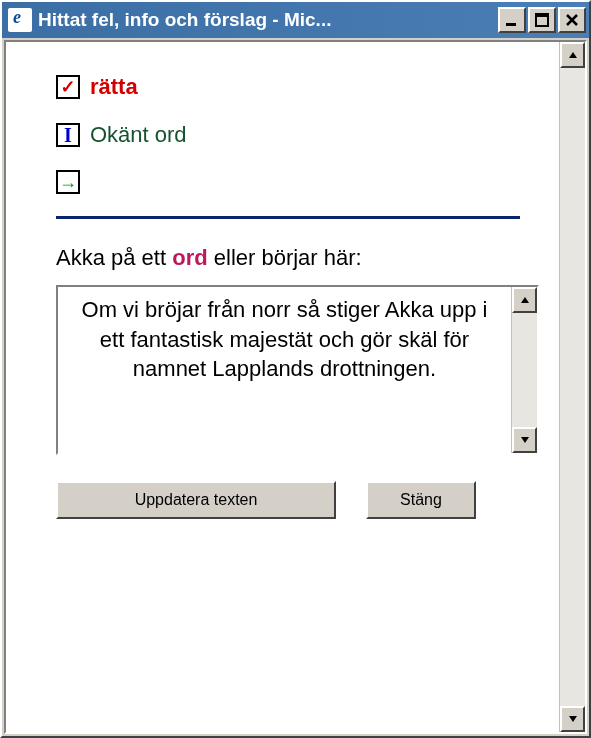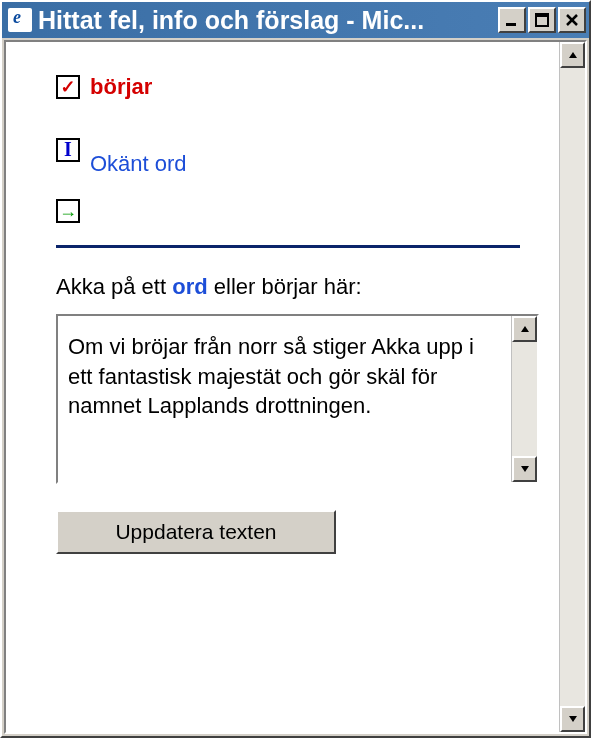--- a/index.html
+++ b/index.html
@@ -41,21 +41,21 @@
   font-style: italic;
   color: #0a4a9e;
   font-size: 18px;
   font-weight: bold;
   left: 5px;
   top: -1px;
 }
 .titlebar-text {
   color: #fff;
   font-weight: bold;
-  font-size: 25px;
+  font-size: 19px;
   font-family: Tahoma, Verdana, sans-serif;
   flex: 1;
   white-space: nowrap;
   overflow: hidden;
 }
 .titlebar-buttons {
   display: flex;
   gap: 2px;
 }
 .tbbtn {
@@ -127,63 +127,64 @@
   font-family: Georgia, 'Times New Roman', serif;
   font-weight: bold;
   font-size: 20px;
 }
 .arrow-green {
   color: #009a00;
   font-size: 18px;
   font-weight: bold;
 }
 .misspelled { color: #d40000; font-weight: bold; font-size: 22px; }
-.info-text { color: #1d4ed8; font-size: 22px; margin-top: 29px; }
+.info-text { color: #14532d; font-size: 22px; }
 .suggestions { color: #008000; font-weight: bold; font-size: 22px; }
 .divider {
   border: none;
   border-top: 3px solid #0a246a;
   margin: 18px 0 26px 0;
   width: 96%;
 }
 .instruction { font-size: 22px; margin-bottom: 14px; }
-.instruction .ord { color: #1d4ed8; font-weight: bold; }
+.instruction .ord { color: #be185d; font-weight: bold; }
 .textarea-wrap {
   display: flex;
   border: 2px solid;
   border-color: #808080 #fff #fff #808080;
   background: #fff;
   height: 170px;
   margin-bottom: 26px;
 }
 .textarea-content {
   flex: 1;
-  padding: 16px 10px;
+  padding: 8px 10px;
   font-size: 22px;
   line-height: 1.35;
   font-family: Verdana, Geneva, sans-serif;
   overflow: hidden;
+  text-align: center;
 }
 .ta-scroll {
   width: 26px;
   background: #e8e6e0;
   display: flex;
   flex-direction: column;
   border-left: 1px solid #c0c0c0;
 }
 .button-row {
   display: flex;
   gap: 30px;
 }
 .btn {
   background: #d4d0c8;
   border: 2px solid;
   border-color: #fff #404040 #404040 #fff;
   padding: 8px 20px;
-  font-size: 21px;
+  font-size: 16px;
   font-family: Verdana, Geneva, sans-serif;
   cursor: pointer;
 }
 .btn.update { min-width: 280px; }
 .btn.close { min-width: 110px; }
 </style>
 </head>
 <body>
 
 <div class="window">
@@ -211,21 +212,21 @@
     </div>
   </div>
 
   <div class="client">
     <div class="content-area">
 
       <div class="line-item">
         <span class="icon-box">
             <span class="check-red">✓</span>
           </span>
-        <span class="misspelled">börjar</span>
+        <span class="misspelled">rätta</span>
       </div>
 
       <div class="line-item">
         <span class="icon-box">
             <span class="info-i">I</span>
           </span>
         <span class="info-text">Okänt ord</span>
       </div>
 
       <div class="line-item">
@@ -252,20 +253,21 @@
           <div class="sbtn">
             <svg width="10" height="10">
                 <polygon points="1,2 9,2 5,8" fill="#000"></polygon>
               </svg>
           </div>
         </div>
       </div>
 
       <div class="button-row">
         <button class="btn update">Uppdatera texten</button>
+        <button class="btn close">Stäng</button>
       </div>
 
     </div>
     <div class="outer-scroll">
       <div class="sbtn">
         <svg width="10" height="10">
             <polygon points="5,2 9,8 1,8" fill="#000"></polygon>
           </svg>
       </div>
       <div class="strack"></div>

